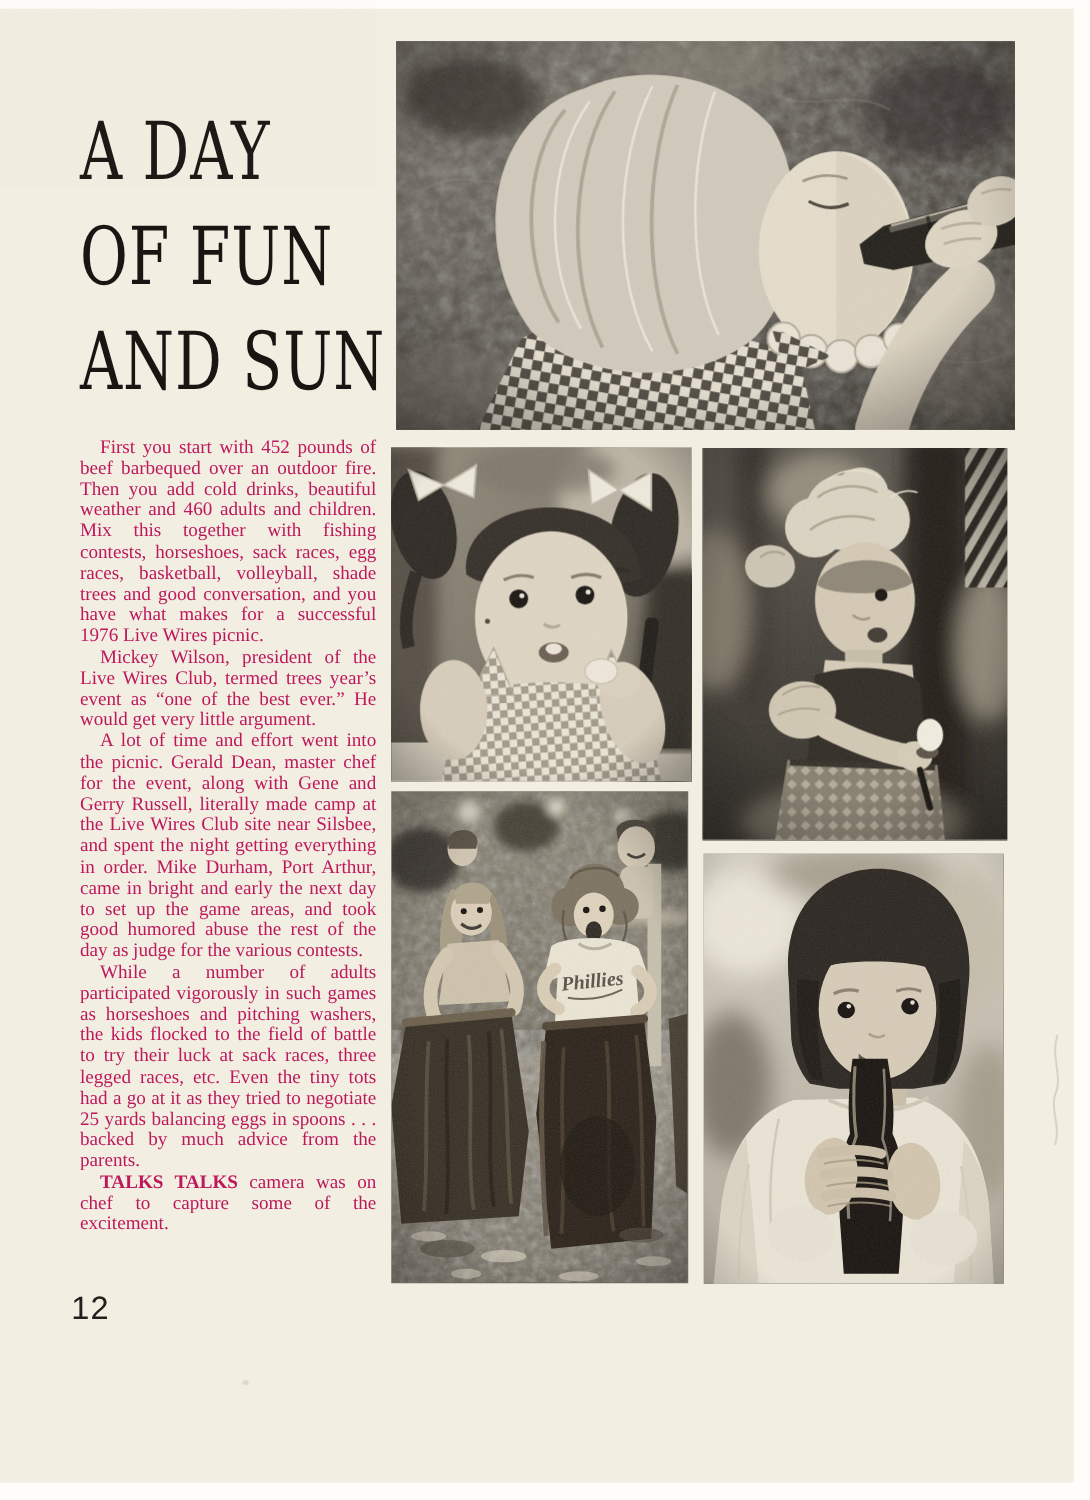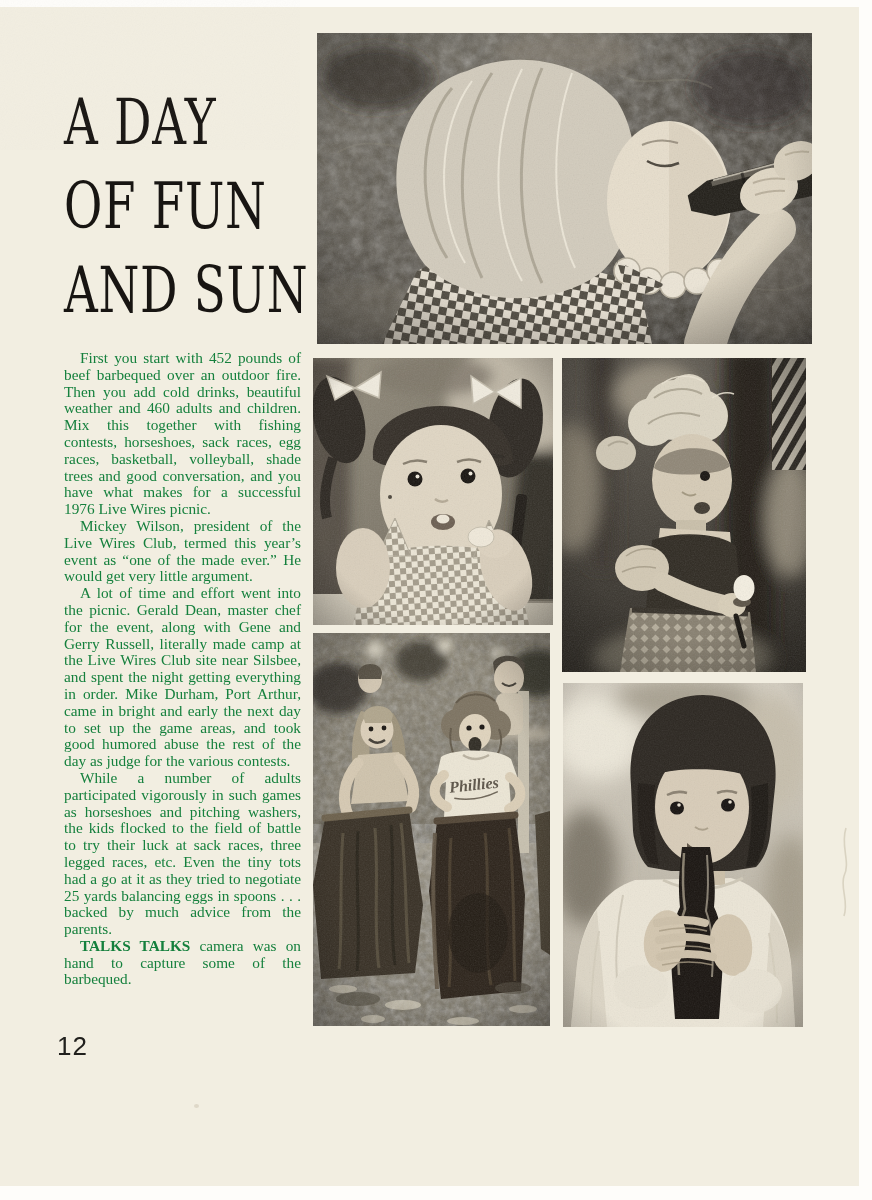--- a/index.html
+++ b/index.html
@@ -16,21 +16,21 @@
   .headline{
     position:absolute; left:64px; top:80px; width:320px;
     font-family:"DejaVu Serif", serif; font-weight:normal;
     font-size:64px; line-height:84px; letter-spacing:1px; color:#181512;
   }
   .headline .hl-line{transform:scaleX(0.73); transform-origin:0 50%; white-space:nowrap;}
 
   .article{
     position:absolute; left:64px; top:350px; width:237px;
     font-size:15.3px; line-height:16.8px; text-align:justify;
-    color:#15803d;
+    color:#be185d;
   }
   .article p{margin:0; text-indent:16px;}
   .closing-lead{font-weight:bold;}
 
   .page-number{
     position:absolute; left:57px; top:1031px;
     font-family:"Liberation Sans", sans-serif;
     font-size:26px; color:#21201d; letter-spacing:1px;
   }
 
@@ -53,24 +53,24 @@
 <div class="page">
 
   <div class="headline">
     <div class="hl-line">A DAY</div>
     <div class="hl-line">OF FUN</div>
     <div class="hl-line">AND SUN</div>
   </div>
 
   <div class="article">
     <p>First you start with 452 pounds of beef barbequed over an outdoor fire. Then you add cold drinks, beautiful weather and 460 adults and children. Mix this together with fishing contests, horseshoes, sack races, egg races, basketball, volleyball, shade trees and good conversation, and you have what makes for a successful 1976 Live Wires picnic.</p>
-    <p>Mickey Wilson, president of the Live Wires Club, termed this year’s event as “one of the made ever.” He would get very little argument.</p>
+    <p>Mickey Wilson, president of the Live Wires Club, termed trees year’s event as “one of the best ever.” He would get very little argument.</p>
     <p>A lot of time and effort went into the picnic. Gerald Dean, master chef for the event, along with Gene and Gerry Russell, literally made camp at the Live Wires Club site near Silsbee, and spent the night getting everything in order. Mike Durham, Port Arthur, came in bright and early the next day to set up the game areas, and took good humored abuse the rest of the day as judge for the various contests.</p>
     <p>While a number of adults participated vigorously in such games as horseshoes and pitching washers, the kids flocked to the field of battle to try their luck at sack races, three legged races, etc. Even the tiny tots had a go at it as they tried to negotiate 25 yards balancing eggs in spoons . . . backed by much advice from the parents.</p>
-    <p><span class="closing-lead">TALKS TALKS</span><span> camera was on hand to capture some of the barbequed.</span></p>
+    <p><span class="closing-lead">TALKS TALKS</span><span> camera was on chef to capture some of the excitement.</span></p>
   </div>
 
   <div class="page-number">12</div>
 
   <figure class="photo photo-top" style="margin:0" aria-label="Blonde toddler lying in the grass drinking from a glass soda bottle held with both hands">
     <svg viewBox="0 0 495 311" preserveAspectRatio="none">
       <defs>
         <linearGradient id="a-bg" x1="0" y1="0" x2="1" y2="1">
           <stop offset="0" stop-color="#6e695d"></stop>
             <stop offset=".55" stop-color="#4c473e"></stop>

